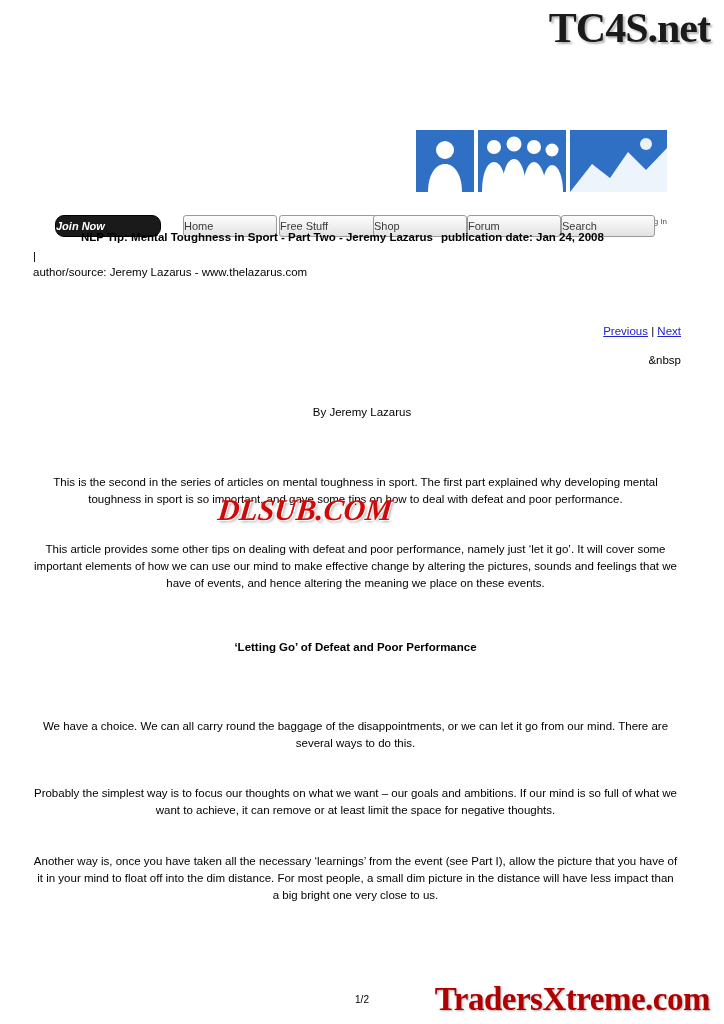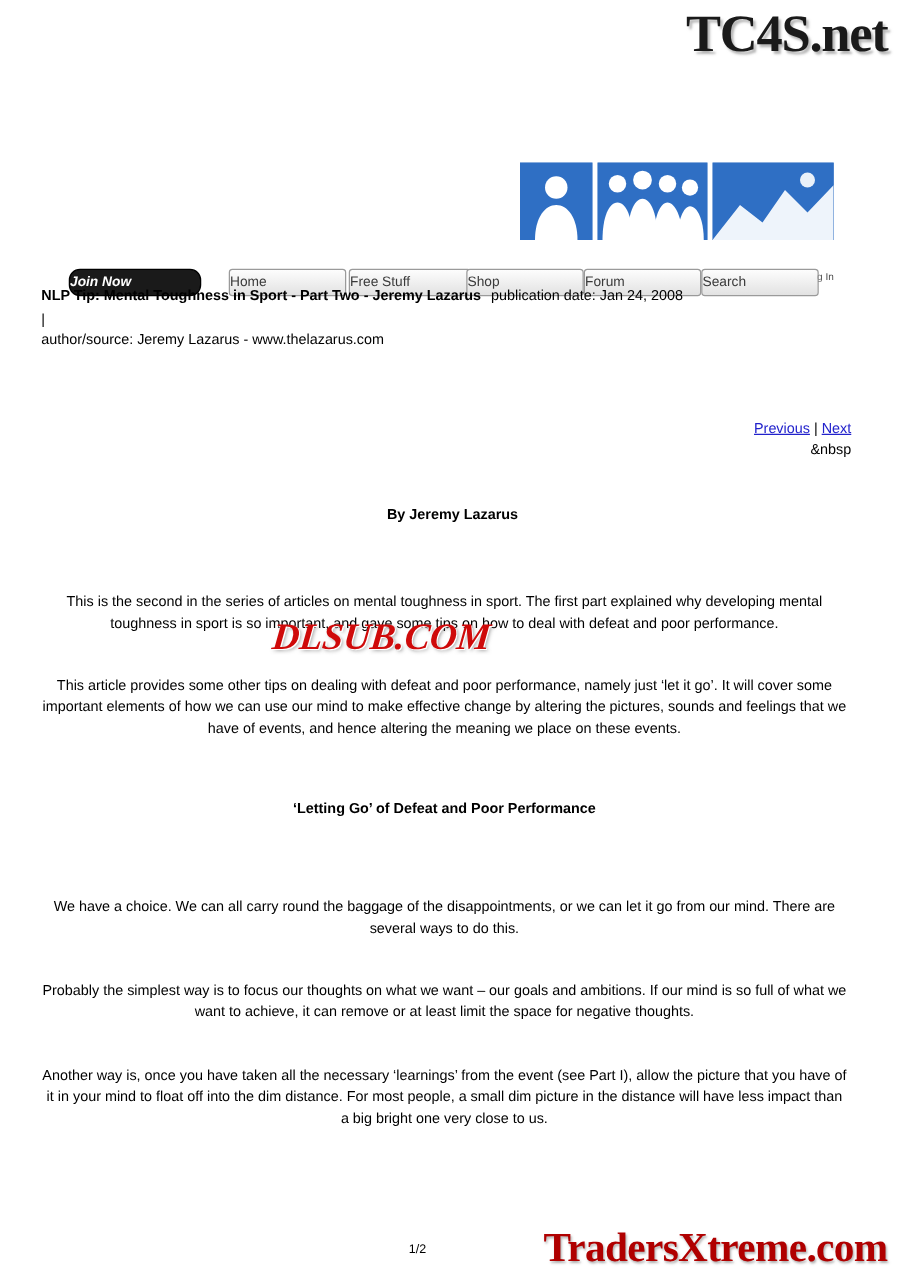--- a/index.html
+++ b/index.html
@@ -168,43 +168,44 @@
   
   .article-head {
     position: absolute;
     left: 33px;
     top: 231px;
     width: 660px;
     font-size: 11.5px;
   }
   .article-title {
     font-weight: bold;
+    margin-left: 48px;
   }
   .pub-date {
     margin-left: 8px;
-    font-weight: normal;
+    font-weight: bold;
   }
   .pipe-line {
     position: absolute;
     left: 33px;
     top: 250px;
     font-size: 11.5px;
   }
   .author-line {
     position: absolute;
     left: 33px;
     top: 266px;
     font-size: 11.5px;
   }
 
   
   .pager {
     position: absolute;
     right: 43px;
-    top: 337px;
+    top: 325px;
     font-size: 11.5px;
     text-align: left;
     white-space: nowrap;
   }
   .pager a {
     color: #2222cc;
     text-decoration: underline;
   }
   .pager .sep { color: #000; }
   .nbsp-line {
@@ -216,42 +217,42 @@
   }
 
   
   .byline {
     position: absolute;
     left: 0;
     top: 406px;
     width: 724px;
     text-align: center;
     font-size: 11.5px;
-    font-weight: bold;
+    font-weight: normal;
   }
   .para {
     position: absolute;
     left: 33px;
     width: 645px;
     font-size: 11.5px;
     line-height: 17px;
     text-align: center;
   }
   .p1 { top: 474px; }
   .p2 { top: 541px; }
   .p3 { top: 639px; font-weight: bold; font-size: 11.5px; }
   .p4 { top: 718px; }
   .p5 { top: 785px; }
   .p6 { top: 853px; }
 
   .page-num {
     position: absolute;
     left: 0;
     top: 994px;
-    width: 668px;
+    width: 724px;
     text-align: center;
     font-size: 10px;
   }
 </style>
 </head>
 <body>
 
 <div class="wm-tc4s">TC4S.net</div>
 <div class="wm-dlsub">DLSUB.COM</div>
 <div class="wm-traders">TradersXtreme.com</div>

